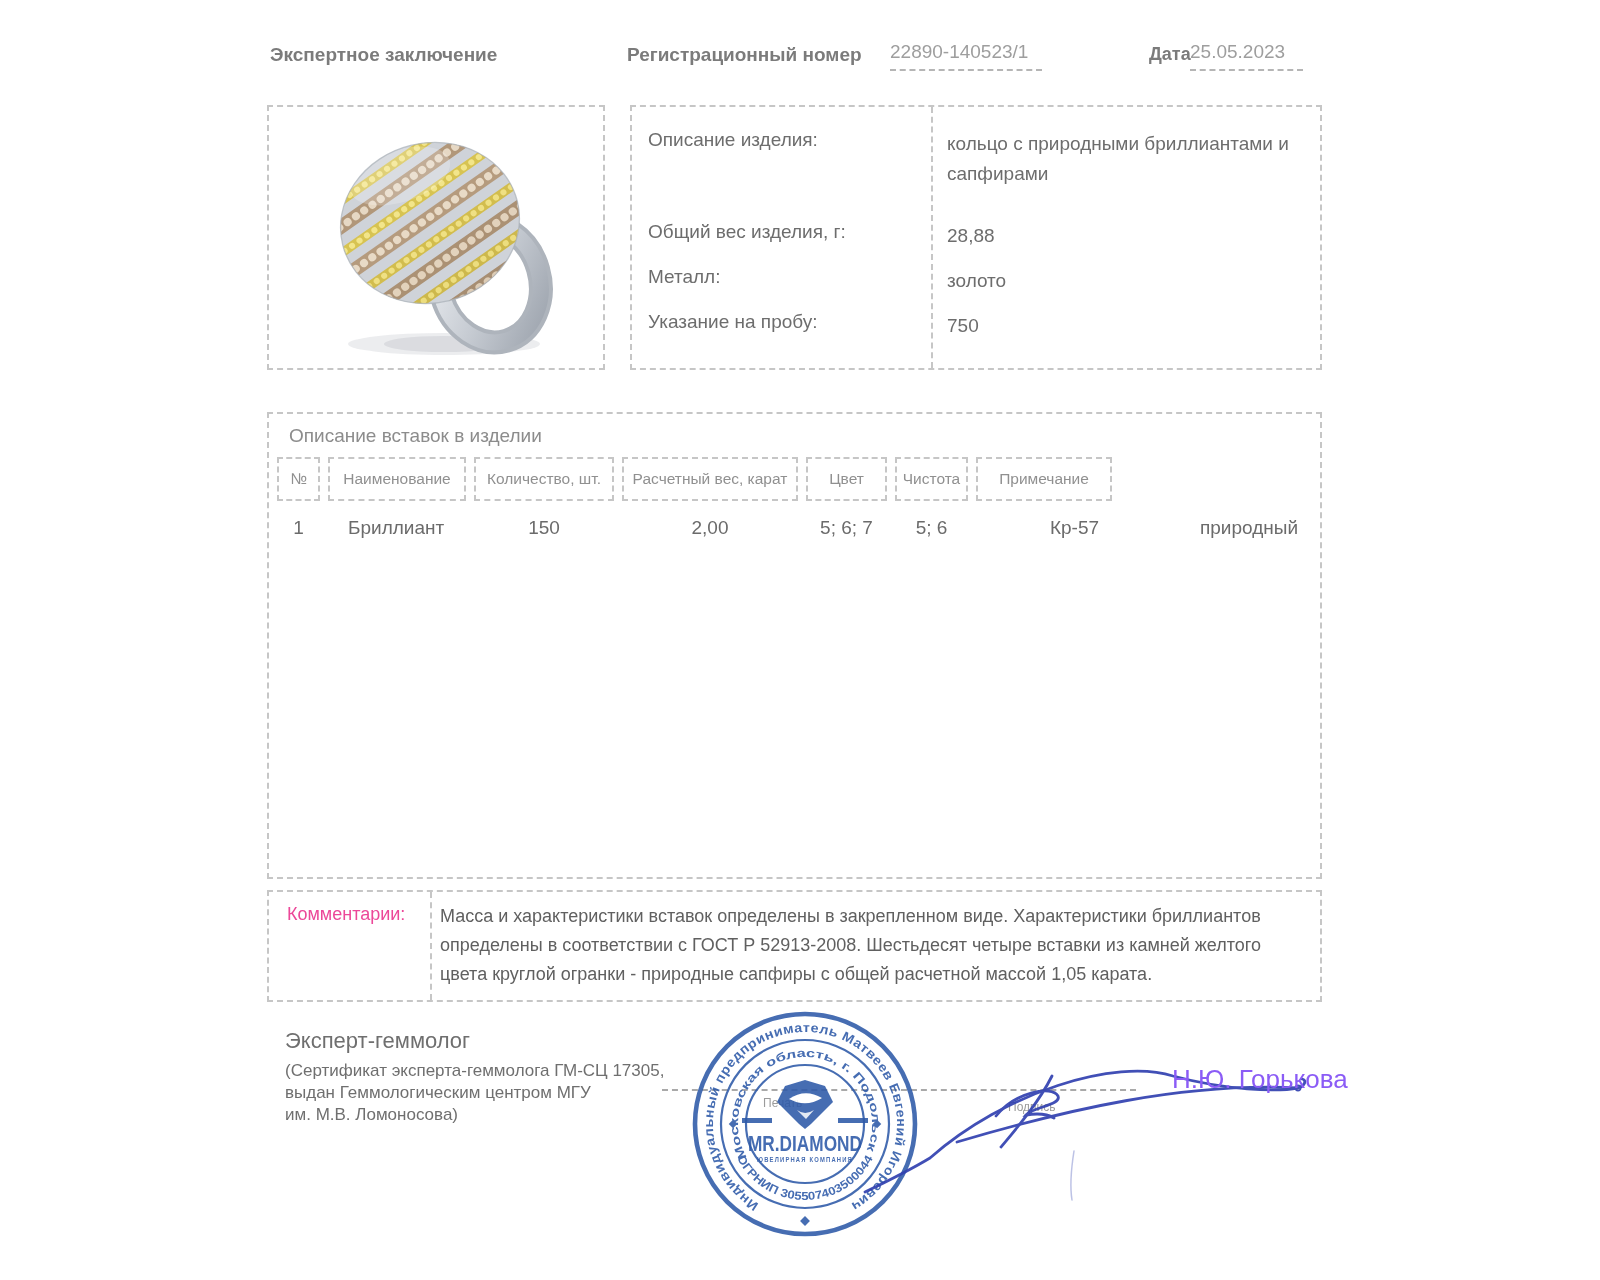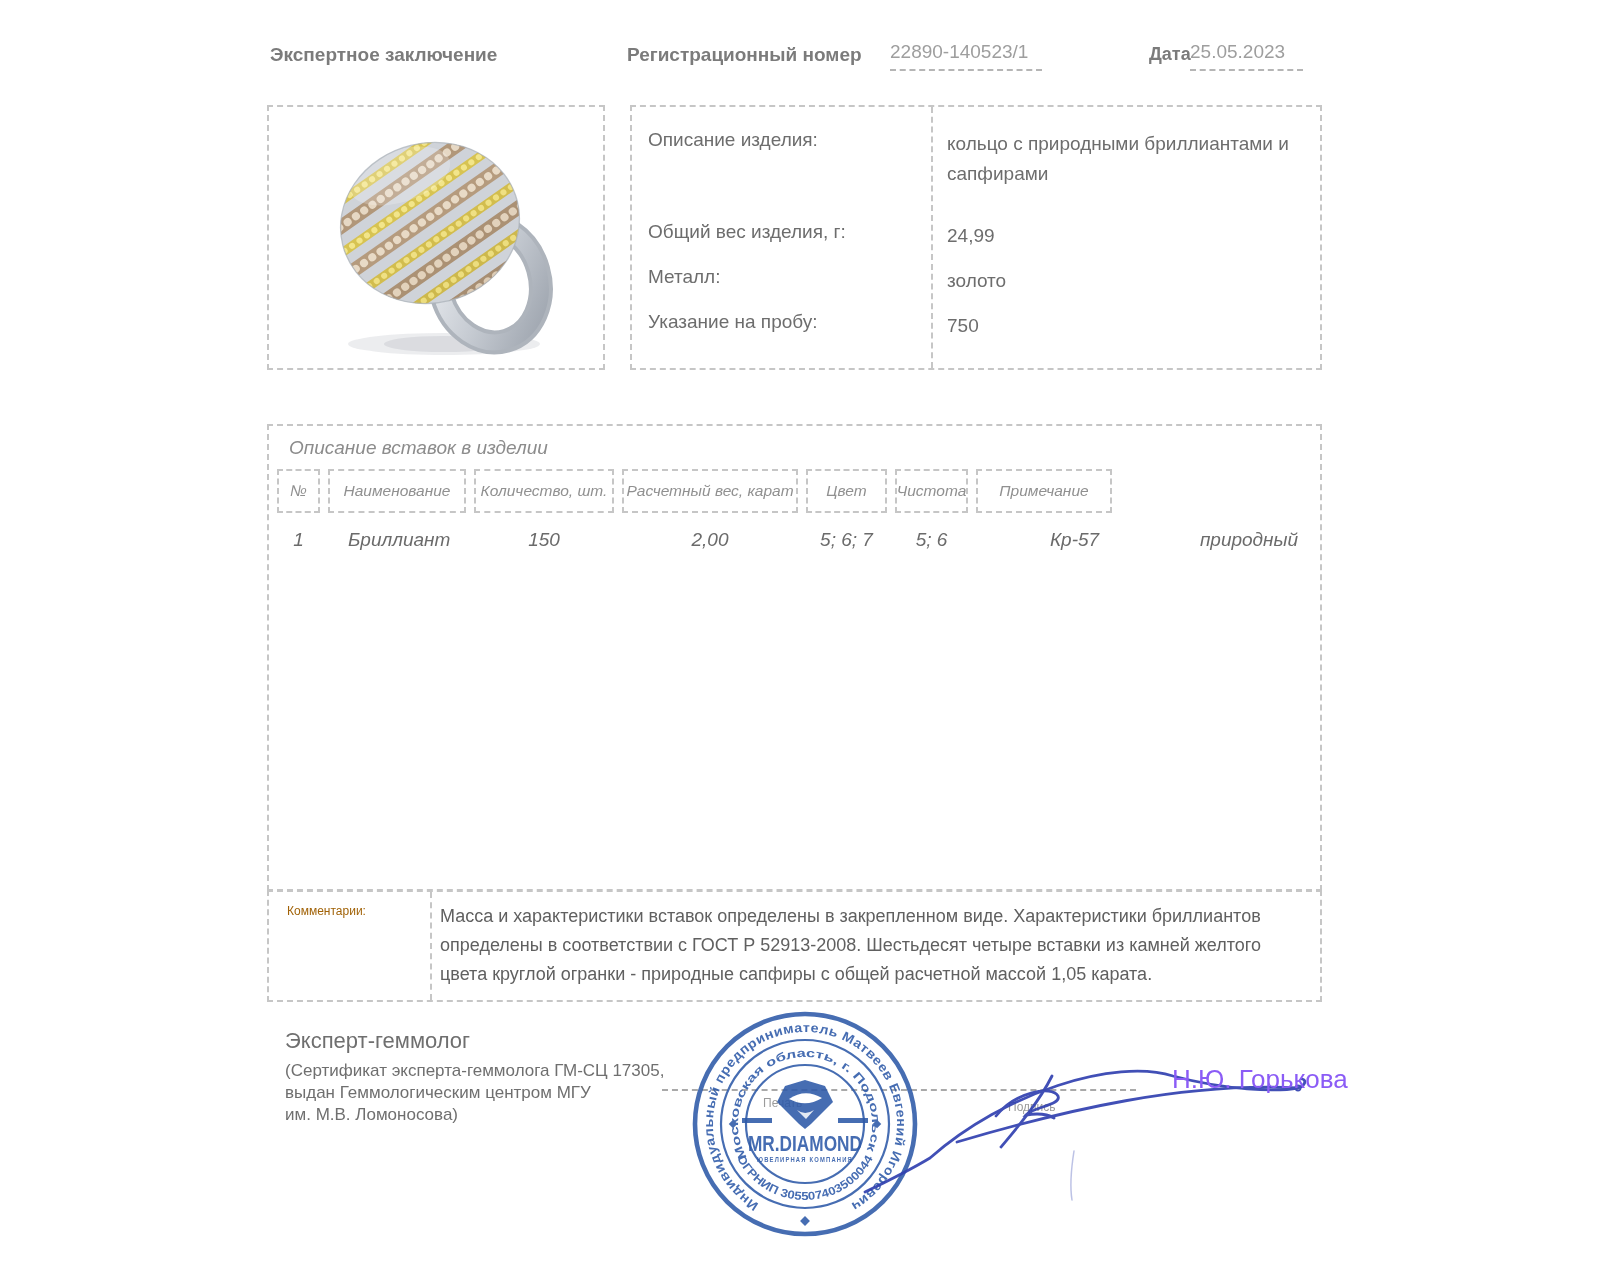--- a/index.html
+++ b/index.html
@@ -14,33 +14,33 @@
   .hdr-date-value{left:1190px;top:41px;width:113px;font-size:19px;color:#9e9e9e;
                   border-bottom:2px dashed #b5b5b5;padding-bottom:6px;}
   .box{position:absolute;border:2px dashed #c6c6c6;box-sizing:border-box;background:#fff;}
   .photo-box{left:267px;top:105px;width:338px;height:265px;}
   .info-box{left:630px;top:105px;width:692px;height:265px;}
   .info-divider{position:absolute;left:299px;top:0;height:261px;border-left:2px dashed #c6c6c6;}
   .info-row{position:absolute;left:0;width:100%;}
   .info-lbl{position:absolute;left:16px;font-size:19px;color:#6d6d6d;white-space:nowrap;}
   .info-val{position:absolute;left:315px;width:365px;font-size:19px;color:#6d6d6d;line-height:30px;}
   .r1{top:22px;} .r2{top:114px;} .r3{top:159px;} .r4{top:204px;}
-  .table-box{left:267px;top:424px;width:1055px;height:467px;font-style:italic;}
+  .table-box{left:267px;top:412px;width:1055px;height:467px;}
   .tbl-title{position:absolute;left:20px;top:11px;font-size:19px;color:#8c8c8c;}
   .tbl-head{position:absolute;left:8px;top:43px;display:flex;gap:8px;}
   .th{border:2px dashed #c6c6c6;height:44px;box-sizing:border-box;display:flex;align-items:center;
       justify-content:center;font-size:15.5px;color:#909090;white-space:nowrap;}
   .tbl-row{position:absolute;left:8px;top:97px;display:flex;gap:8px;}
   .td{height:34px;display:flex;align-items:center;justify-content:center;
       font-size:19px;color:#6b6b6b;box-sizing:border-box;white-space:nowrap;}
   .td.name{justify-content:flex-start;padding-left:20px;text-align:center;}
   .w0{width:43px;} .w1{width:138px;} .w2{width:140px;} .w3{width:176px;}
   .w4{width:81px;} .w5{width:73px;} .w6{width:197px;} .w7{width:136px;}
   .comments-box{left:267px;top:890px;width:1055px;height:112px;}
-  .c-lbl{position:absolute;left:18px;top:12px;font-size:12px;color:#a16207;}
+  .c-lbl{position:absolute;left:18px;top:12px;font-size:18px;color:#ec4899;}
   .c-divider{position:absolute;left:161px;top:0;height:108px;border-left:2px dashed #c6c6c6;}
   .c-text{position:absolute;left:171px;top:10px;width:862px;font-size:18px;line-height:29px;color:#606060;}
   .expert-role{left:285px;top:1028px;font-size:22px;color:#6f6f6f;}
   .expert-cred{left:285px;top:1060px;font-size:17px;line-height:22px;color:#6f6f6f;}
   .seal-line{left:662px;top:1089px;width:474px;border-top:2px dashed #a9a9a9;height:0;}
   .cap{font-size:12px;color:#9b9b9b;}
   .cap-stamp{left:763px;top:1096px;}
   .cap-sign{left:1008px;top:1100px;}
   .stamp-svg{left:685px;top:1004px;width:240px;height:240px;}
   .sig-svg{left:855px;top:1030px;width:470px;height:180px;}
@@ -106,21 +106,21 @@
   </div>
 
   <div class="box info-box">
     <div class="info-divider"></div>
     <div class="info-row r1">
       <div class="info-lbl">Описание изделия:</div>
       <div class="info-val">кольцо с природными бриллиантами и сапфирами</div>
     </div>
     <div class="info-row r2">
       <div class="info-lbl">Общий вес изделия, г:</div>
-      <div class="info-val">24,99</div>
+      <div class="info-val">28,88</div>
     </div>
     <div class="info-row r3">
       <div class="info-lbl">Металл:</div>
       <div class="info-val">золото</div>
     </div>
     <div class="info-row r4">
       <div class="info-lbl">Указание на пробу:</div>
       <div class="info-val">750</div>
     </div>
   </div>

